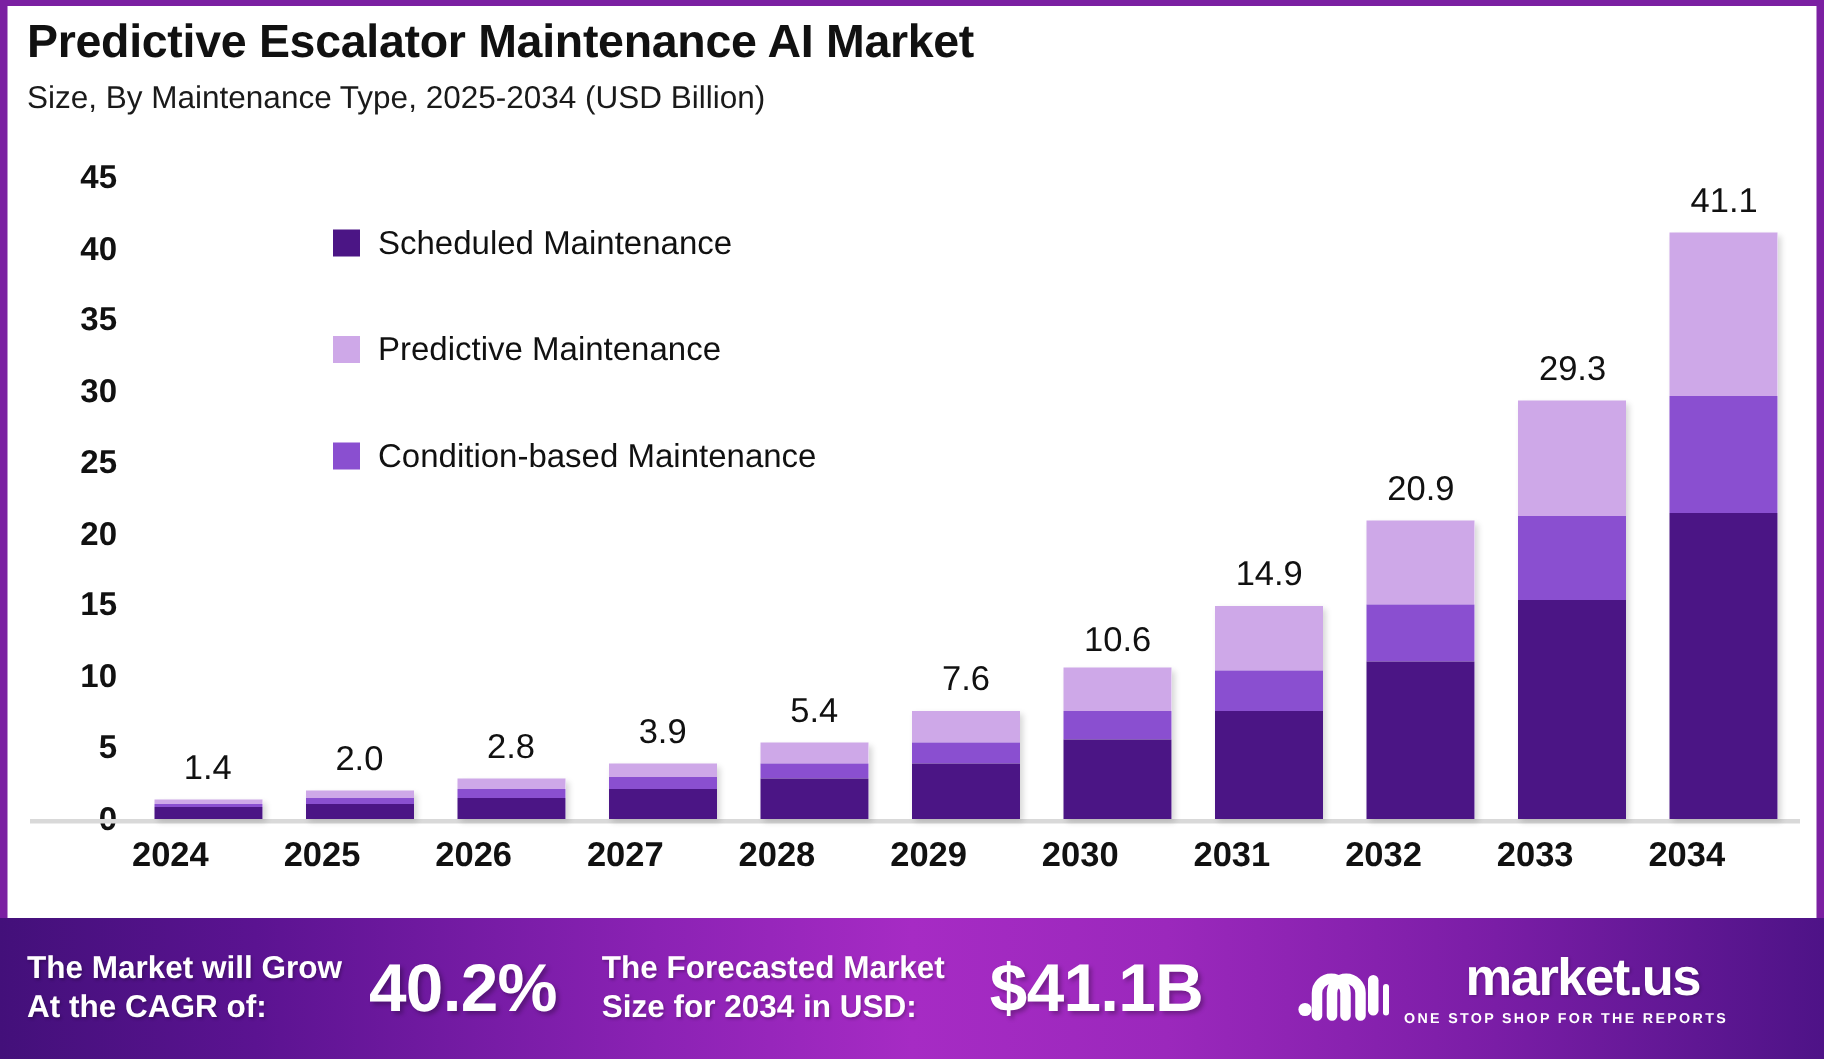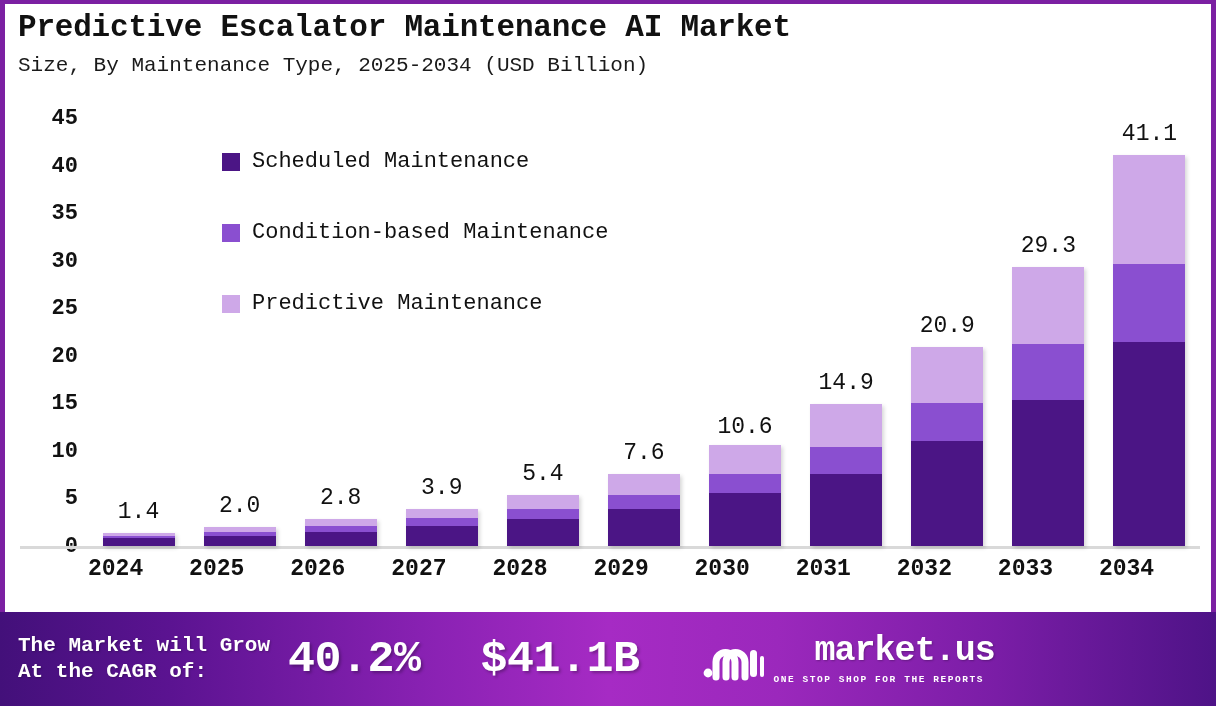--- a/index.html
+++ b/index.html
@@ -8,21 +8,20 @@
     height: 706px;
     background: #ffffff;
     font-family: "Liberation Sans", sans-serif;
     overflow: hidden;
   }
   #root {
     position: relative;
     width: 1216px;
     height: 530px;
     background: #bef264;
-    font-family: Liberation Mono, monospace;
   }
 
   
   .frame {
     position: absolute;
     left: 0; top: 0;
     width: 1216px;
     height: 612px;
     border-left: 5px solid #7B20A2;
     border-top: 4px solid #7B20A2;
@@ -223,26 +222,26 @@
     <div class="title">Predictive Escalator Maintenance  AI Market</div>
     <div class="subtitle">Size, By Maintenance Type, 2025-2034 (USD Billion)</div>
   </div>
 
   <div class="legend" id="legend">
       <div class="legend-row">
         <span class="legend-swatch" style="background: rgb(75, 21, 133);"></span>
         <span class="legend-label">Scheduled Maintenance</span>
       </div>
       <div class="legend-row">
+        <span class="legend-swatch" style="background: rgb(206, 168, 232);"></span>
+        <span class="legend-label">Predictive Maintenance</span>
+      </div>
+      <div class="legend-row">
         <span class="legend-swatch" style="background: rgb(138, 79, 208);"></span>
         <span class="legend-label">Condition-based Maintenance</span>
-      </div>
-      <div class="legend-row">
-        <span class="legend-swatch" style="background: rgb(206, 168, 232);"></span>
-        <span class="legend-label">Predictive Maintenance</span>
       </div>
     </div>
 
   <div class="axis-labels" id="yaxis">
       <div class="ytick" style="top: 428px;">0</div>
       <div class="ytick" style="top: 380.444px;">5</div>
       <div class="ytick" style="top: 332.889px;">10</div>
       <div class="ytick" style="top: 285.333px;">15</div>
       <div class="ytick" style="top: 237.778px;">20</div>
       <div class="ytick" style="top: 190.222px;">25</div>
@@ -363,20 +362,24 @@
 
     <div class="f-block f1">
       <div class="f-text">
         <div>The Market will Grow</div>
         <div>At the CAGR of:</div>
       </div>
       <div class="f-big">40.2%</div>
     </div>
 
     <div class="f-block f2">
+      <div class="f-text">
+        <div>The Forecasted Market</div>
+        <div>Size for 2034 in USD:</div>
+      </div>
       <div class="f-big">$41.1B</div>
     </div>
 
     <div class="brand">
       <div class="brand-mark">
         <svg viewBox="0 0 62 46" width="62" height="46" aria-hidden="true">
           <circle cx="6" cy="37" r="4.4" fill="#ffffff"></circle>
           <path d="M14 41 V26 a9.5 9.5 0 0 1 19 0 V41" fill="none" stroke="#ffffff" stroke-width="7" stroke-linecap="round"></path>
           <path d="M24 41 V26 a9.5 9.5 0 0 1 19 0 V41" fill="none" stroke="#ffffff" stroke-width="7" stroke-linecap="round"></path>
           <rect x="48" y="14" width="7" height="27" rx="3.5" fill="#ffffff"></rect>

